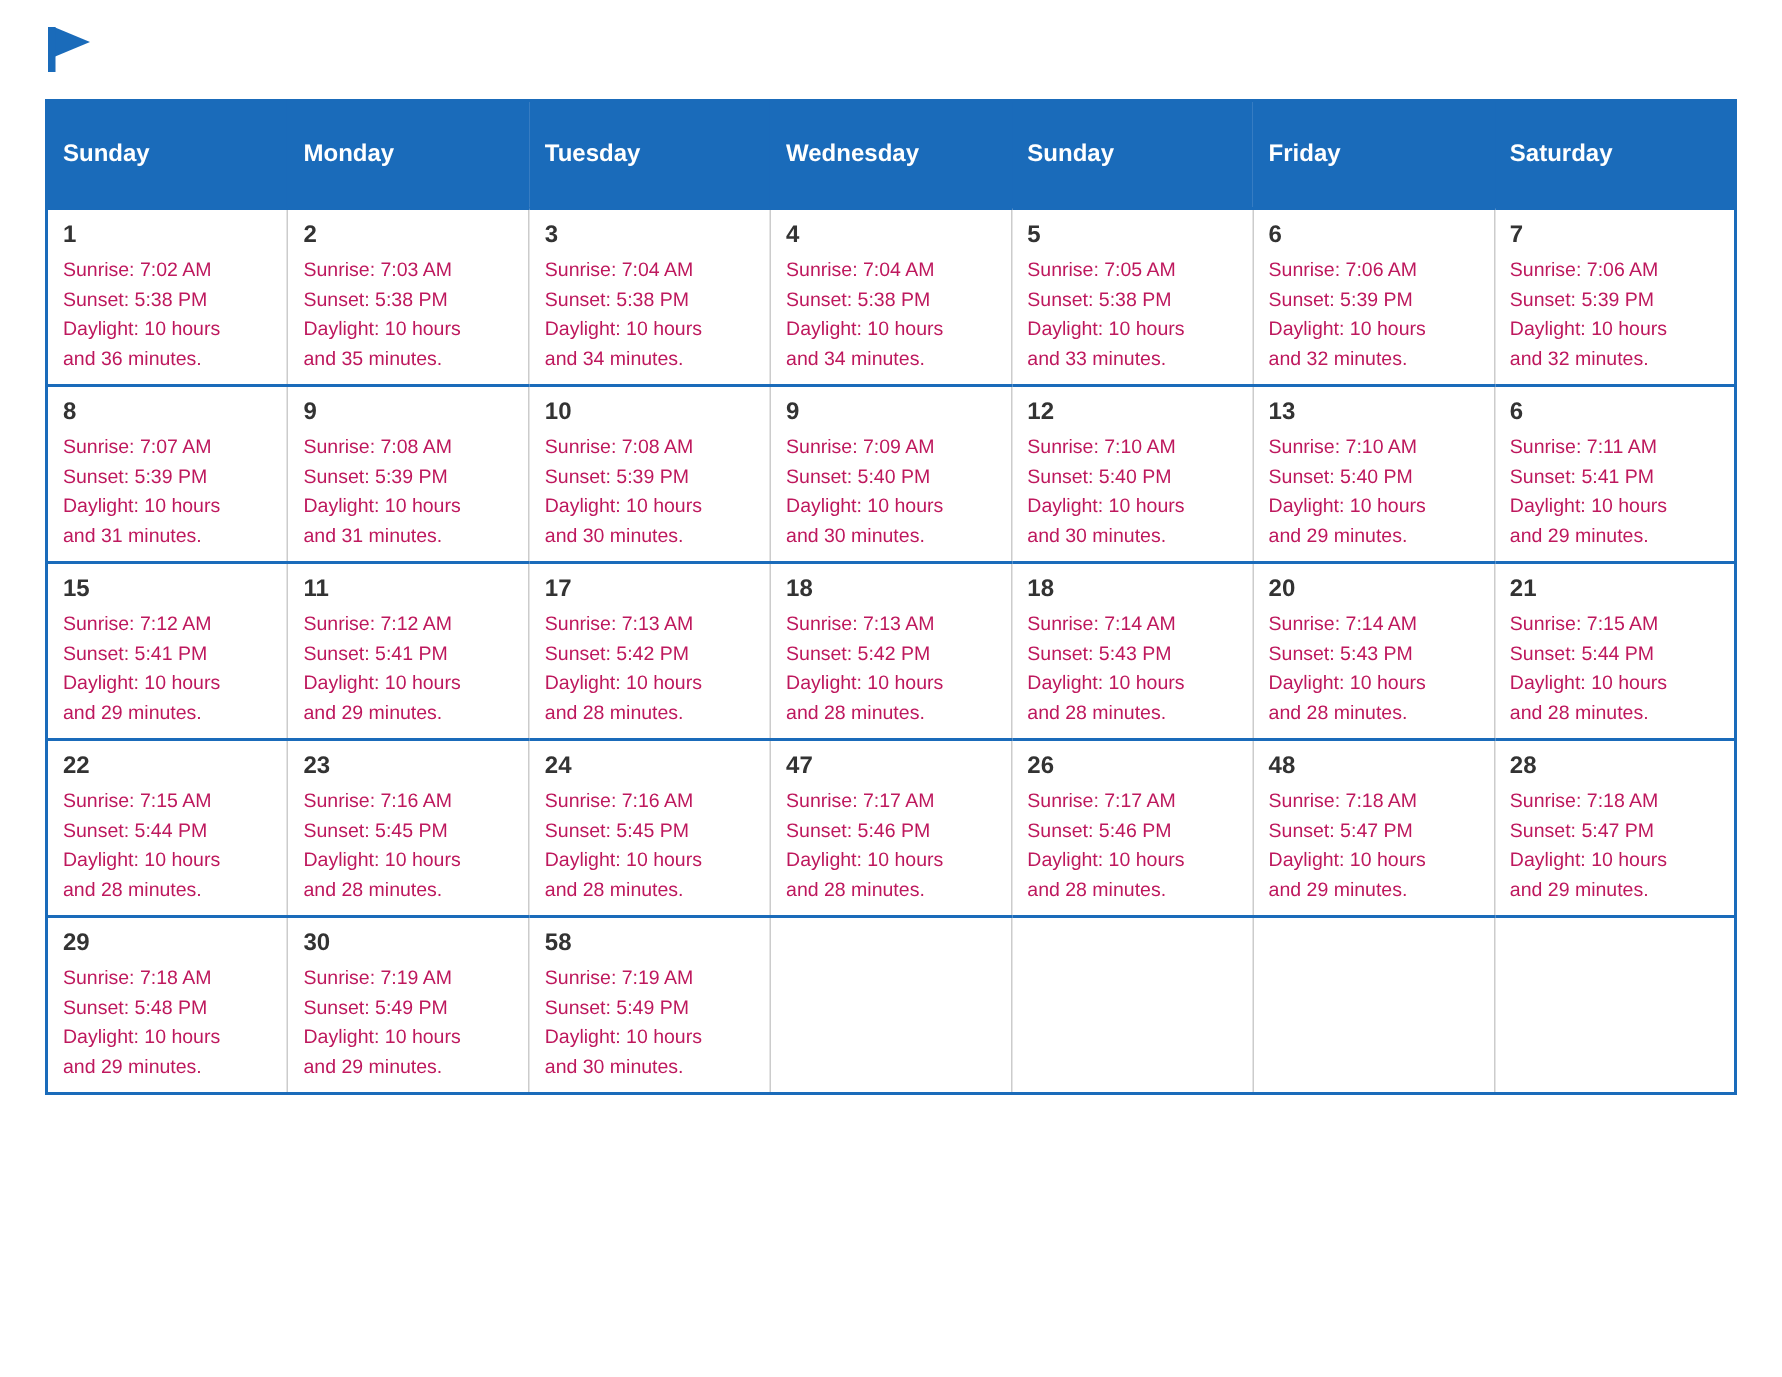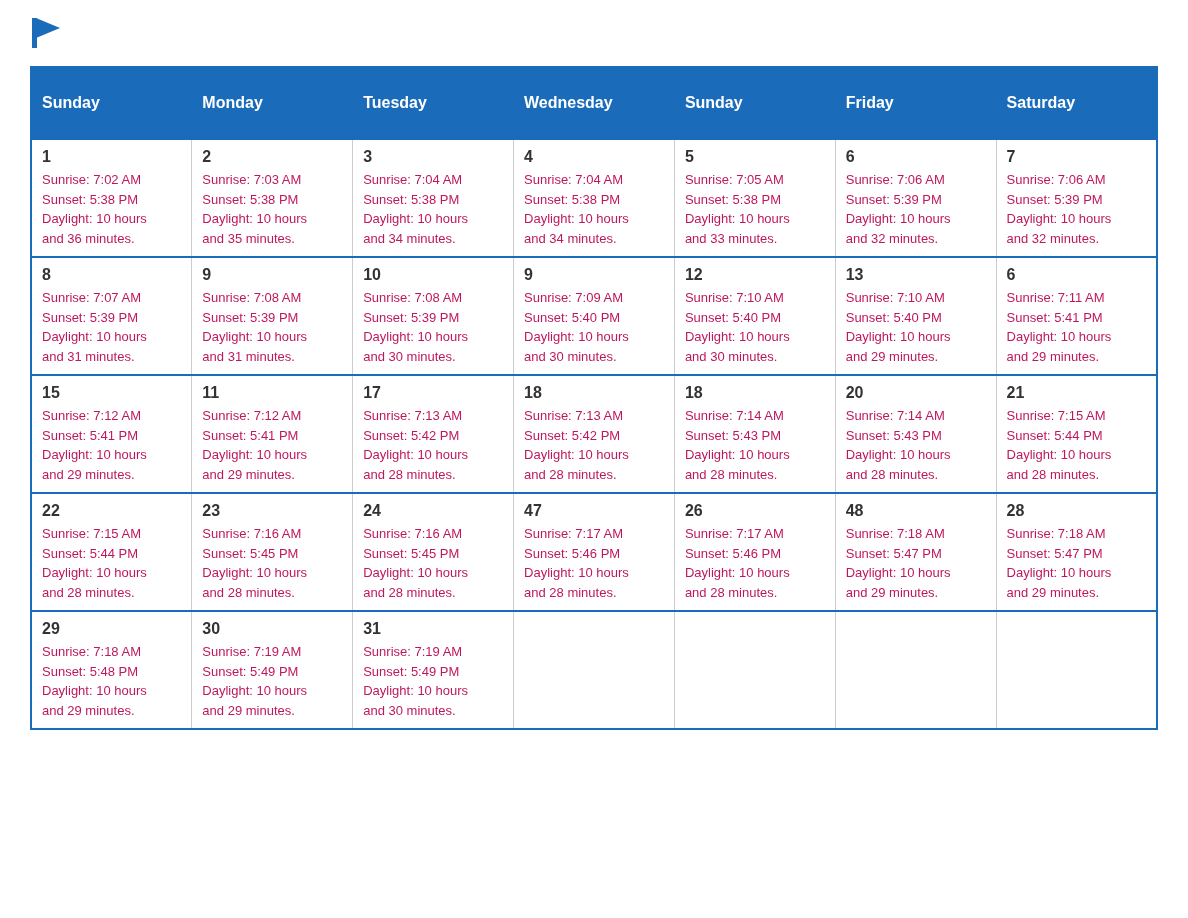--- a/index.html
+++ b/index.html
@@ -398,21 +398,21 @@
         <td>
           <span class="day-number">30</span>
       <div class="day-info">
         Sunrise: 7:19 AM<br>
         Sunset: 5:49 PM<br>
         Daylight: 10 hours<br>
         and 29 minutes.
       </div>
         </td>
         <td>
-          <span class="day-number">31</span>
+          <span class="day-number">58</span>
       <div class="day-info">
         Sunrise: 7:19 AM<br>
         Sunset: 5:49 PM<br>
         Daylight: 10 hours<br>
         and 30 minutes.
       </div>
         </td>
         <td class="empty-cell"></td>
         <td class="empty-cell"></td>
         <td class="empty-cell"></td>

